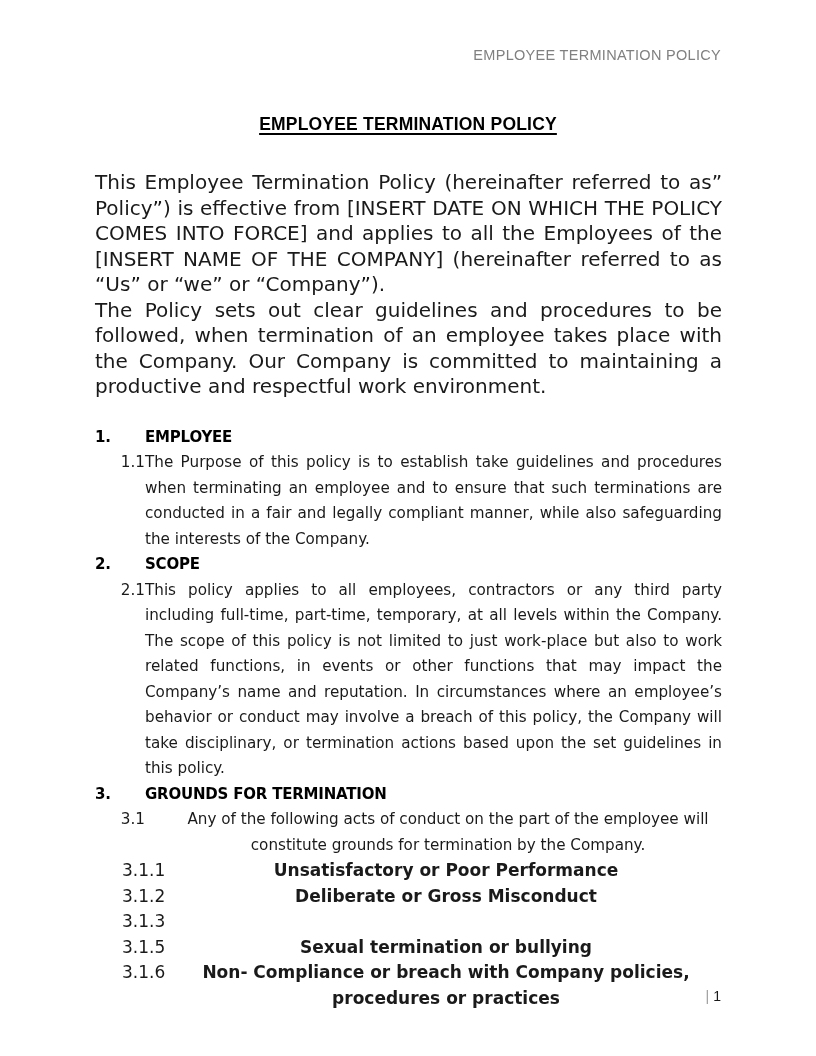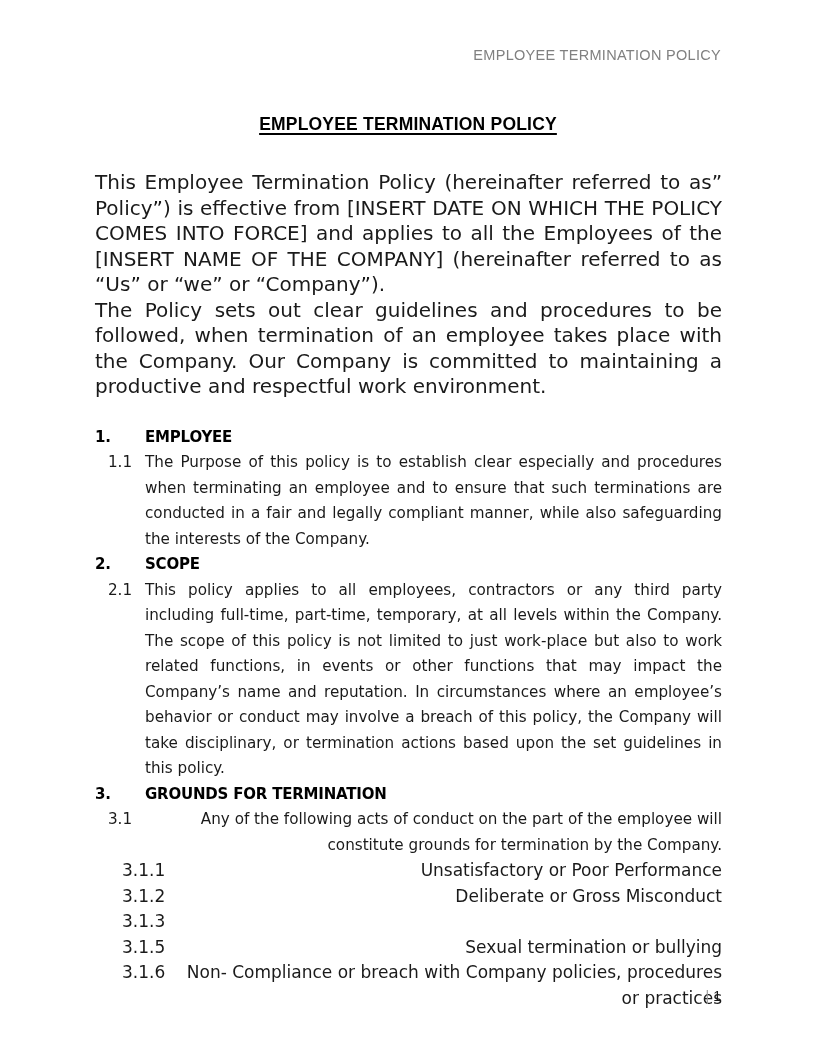--- a/index.html
+++ b/index.html
@@ -92,45 +92,46 @@
   
   .clause {
     display: flex;
     font-size: 15.2px;
     line-height: 25.5px;
     color: #1a1a1a;
   }
   .clause .num {
     width: 50px;
     flex: 0 0 50px;
-    text-align: center;
+    text-align: right;
   }
   .clause .txt {
     flex: 1 1 auto;
     text-align: justify;
     text-justify: inter-word;
   }
-  .clause .txt.left { text-align: right; margin-left: 29px; }
+  .clause .txt.left { text-align: center; margin-left: 29px; }
 
   
   .subclause {
     display: flex;
     font-size: 17px;
     line-height: 25.5px;
     color: #1a1a1a;
     padding-left: 27px;
   }
   .subclause .num {
     width: 48px;
     flex: 0 0 48px;
     text-align: left;
   }
   .subclause .txt {
     flex: 1 1 auto;
-    text-align: right;
+    text-align: center;
+    font-weight: bold;
   }
 
   
   .doc-footer {
     position: absolute;
     left: 95px;
     top: 988px;
     width: 626px;
     text-align: right;
     font-family: "Liberation Sans", sans-serif;
@@ -161,21 +162,21 @@
     <p class="para">The Policy sets out clear guidelines and procedures to be followed, when termination of an employee takes place with the Company. Our Company is committed to maintaining a productive and respectful work environment.</p>
 
     <div class="gap-lg"></div>
 
     <div class="section-head">
       <span class="num">1.</span>
       <span class="head-text">EMPLOYEE</span>
     </div>
     <div class="clause">
       <span class="num">1.1</span>
-      <span class="txt">The Purpose of this policy is to establish clear especially and procedures when terminating an employee and to ensure that such terminations are conducted in a fair and legally compliant manner, while also safeguarding the interests of the Company.</span>
+      <span class="txt">The Purpose of this policy is to establish take guidelines and procedures when terminating an employee and to ensure that such terminations are conducted in a fair and legally compliant manner, while also safeguarding the interests of the Company.</span>
     </div>
 
     <div class="section-head">
       <span class="num">2.</span>
       <span class="head-text">SCOPE</span>
     </div>
     <div class="clause">
       <span class="num">2.1</span>
       <span class="txt">This policy applies to all employees, contractors or any third party including full-time, part-time, temporary, at all levels within the Company. The scope of this policy is not limited to just work-place but also to work related functions, in events or other functions that may impact the Company’s name and reputation. In circumstances where an employee’s behavior or conduct may involve a breach of this policy, the Company will take disciplinary, or termination actions based upon the set guidelines in this policy.</span>
     </div>

